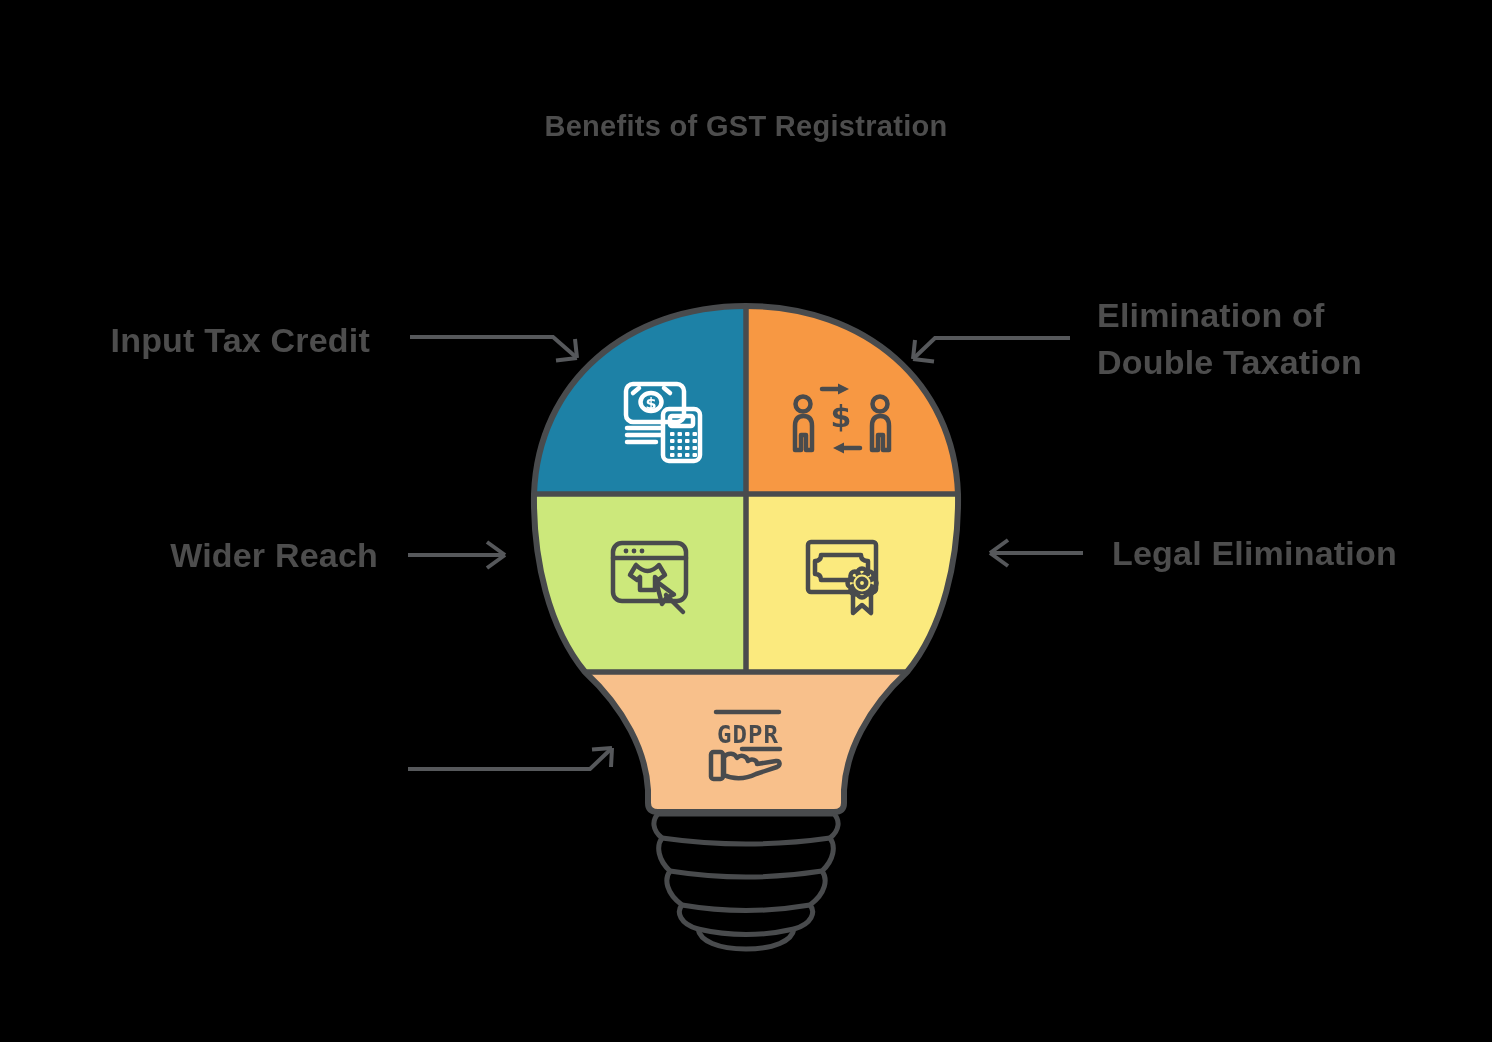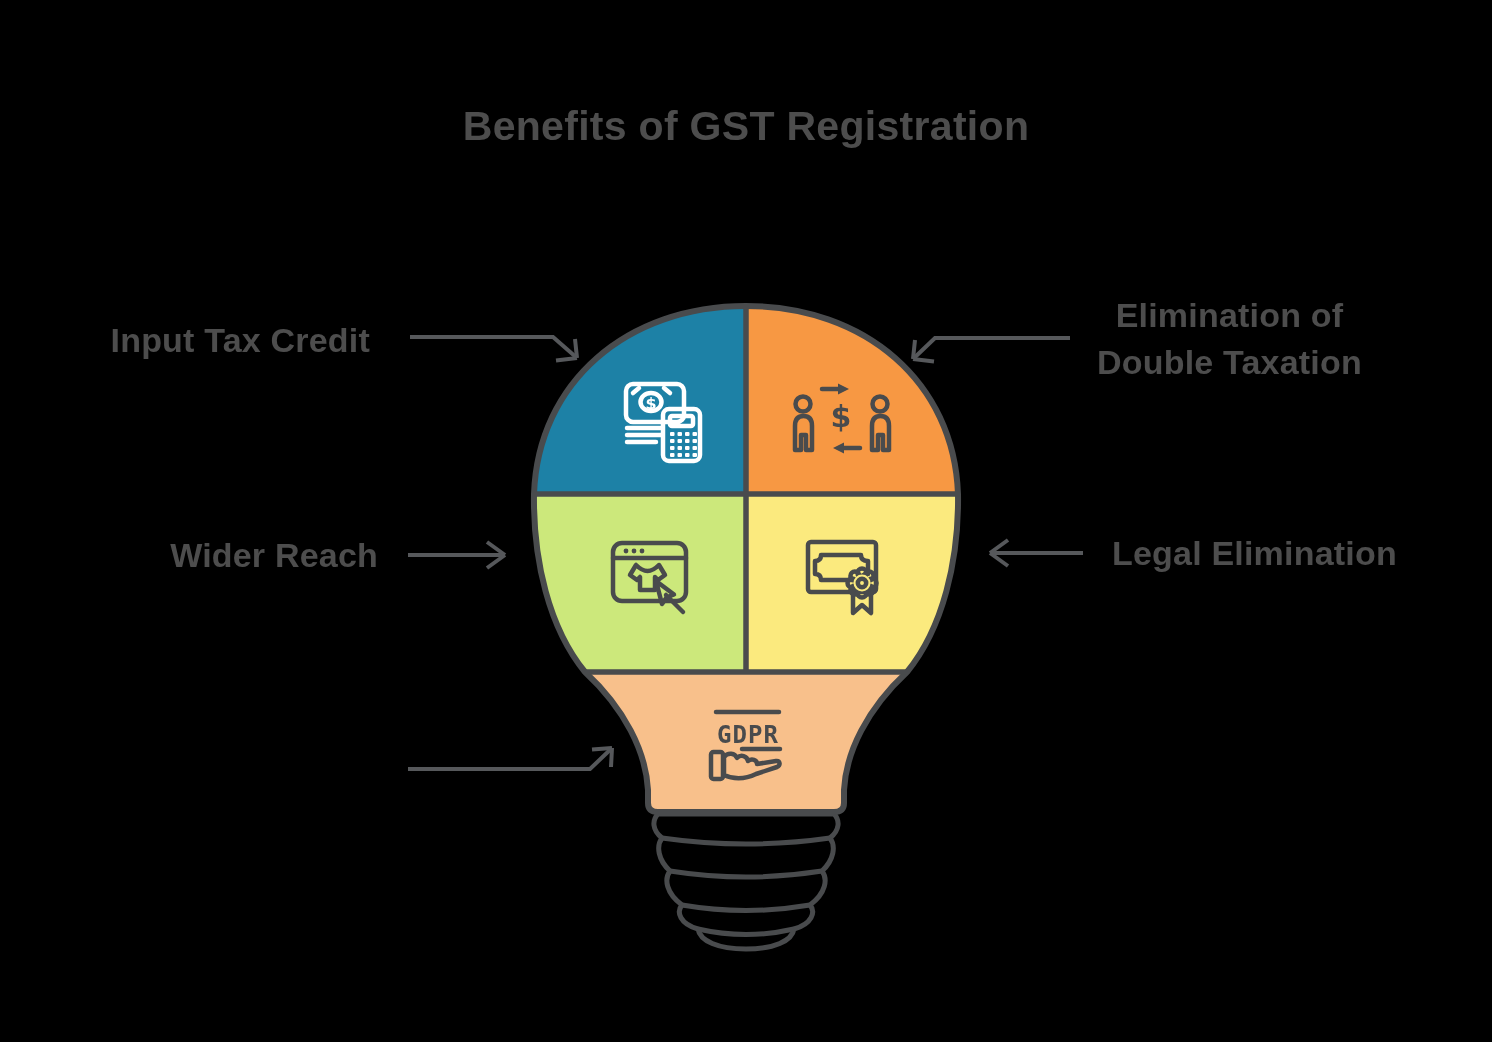--- a/index.html
+++ b/index.html
@@ -3,21 +3,21 @@
 <meta charset="utf-8">
 <style>
   html,body{margin:0;padding:0;background:#000;}
   .canvas{
     position:relative;width:1492px;height:1042px;overflow:hidden;
     background:var(--background,#000);
     font-family:"Liberation Sans", sans-serif;
   }
   .title{
     position:absolute;left:0;right:0;top:126px;transform:translateY(-50%);
-    text-align:center;font-size:41px;font-weight:600;letter-spacing:.3px;
+    text-align:center;font-size:29px;font-weight:600;letter-spacing:.3px;
     color:var(--text,#4d4d4d);
   }
   .label{
     position:absolute;transform:translateY(-50%);
     color:var(--text,#4d4d4d);font-size:34px;font-weight:600;letter-spacing:.2px;
     white-space:nowrap;
   }
   .label.ra{text-align:center;}
   .label.two-line{line-height:47px;white-space:nowrap;}
   svg.diagram{position:absolute;left:0;top:0;}
@@ -31,21 +31,21 @@
 </style>
 </head>
 <body>
 
 <div class="canvas">
 
   <div class="title">Benefits of GST Registration</div>
 
   <div class="label ra" style="right:1122px;top:340px;">Input Tax Credit</div>
 
-  <div class="label two-line" style="left:1097px;top:339px;text-align:center;">
+  <div class="label two-line" style="left:1097px;top:339px;">
     <div>Elimination of</div>
     <div>Double Taxation</div>
   </div>
 
   <div class="label ra" style="right:1114px;top:555px;margin-left:23px;">Wider Reach</div>
 
   <div class="label" style="left:1112px;top:553px;">Legal Elimination</div>
 
 
   <svg class="diagram" width="1492" height="1042" viewBox="0 0 1492 1042">

